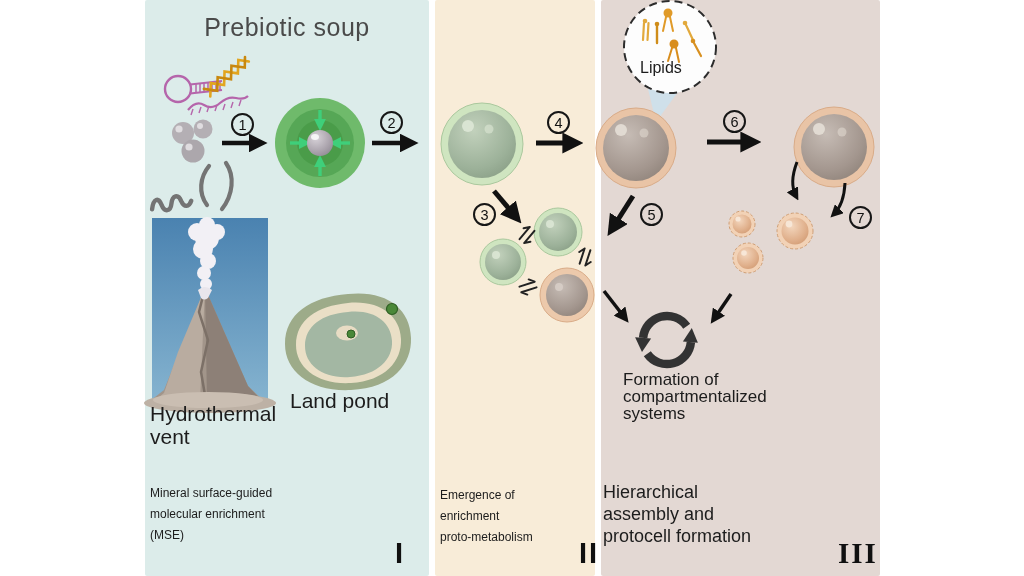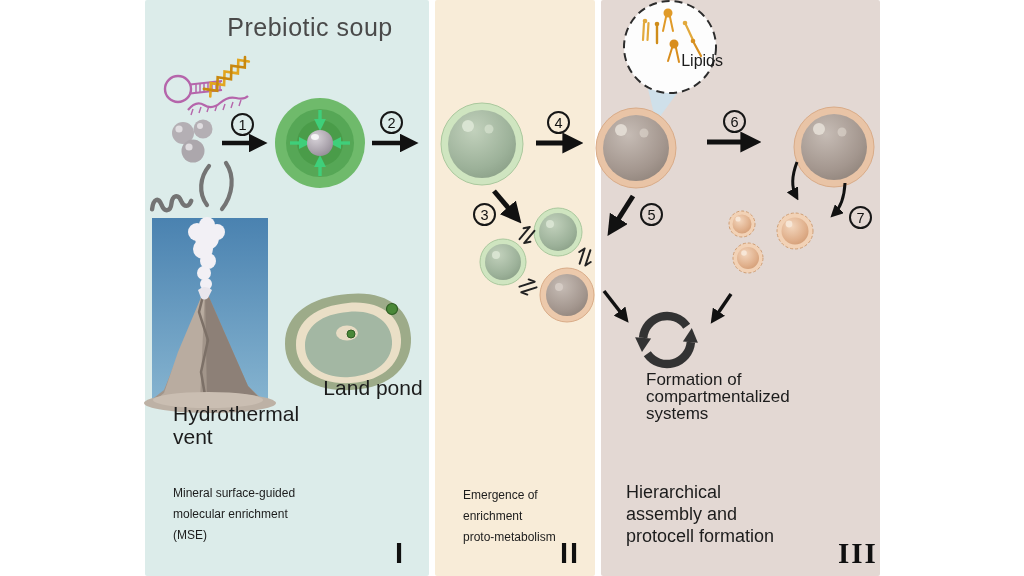--- a/index.html
+++ b/index.html
@@ -3,21 +3,21 @@
 <meta charset="utf-8">
 <style>
   html,body{margin:0;padding:0;}
   body{width:1024px;height:576px;background:#ffffff;position:relative;overflow:hidden;
        font-family:"Liberation Sans", sans-serif;}
   .panel{position:absolute;top:0;height:576px;border-radius:2px;}
   #panel1{left:145px;width:284px;background:#dcecea;}
   #panel2{left:435px;width:160px;background:#f8ecd8;}
   #panel3{left:601px;width:279px;background:#e3d8d3;}
   svg.art{position:absolute;left:0;top:0;width:1024px;height:576px;}
-  .txt{position:absolute;white-space:pre-line;color:#1c1c1c;padding-left:23px;}
+  .txt{position:absolute;white-space:pre-line;color:#1c1c1c;}
   .title{font-size:25px;color:#4a4a4a;text-align:center;letter-spacing:.5px;}
   .cap{font-size:12px;line-height:21px;}
   .lbl{font-size:21px;line-height:23px;}
   .badge{position:absolute;width:23px;height:23px;box-sizing:border-box;
          border:2px solid #161616;border-radius:50%;display:flex;align-items:center;
          justify-content:center;font-size:14.5px;color:#111;background:transparent;}
   .numeral{position:absolute;font-weight:700;font-size:29px;color:#101010;letter-spacing:2px;}
 </style>
 </head>
 <body>
@@ -234,31 +234,31 @@
 <div class="badge" style="left:231px;top:113px;">1</div>
 <div class="badge" style="left:380px;top:111px;">2</div>
 <div class="badge" style="left:473px;top:203px;">3</div>
 <div class="badge" style="left:547px;top:111px;">4</div>
 <div class="badge" style="left:640px;top:203px;">5</div>
 <div class="badge" style="left:723px;top:110px;">6</div>
 <div class="badge" style="left:849px;top:206px;">7</div>
 
 <div class="txt lbl" style="left:150px;top:402px;width:130px;">Hydrothermal
 vent</div>
-<div class="txt lbl" style="left:290px;top:376px;width:120px;text-align:center;">Land pond</div>
+<div class="txt lbl" style="left:290px;top:389px;width:120px;text-align:left;">Land pond</div>
 <div class="txt cap" style="left:150px;top:483px;width:210px;">Mineral surface-guided
 molecular enrichment
 (MSE)</div>
 <div class="numeral" style="left:395px;top:537px;">I</div>
 
 <div class="txt cap" style="left:440px;top:485px;width:150px;">Emergence of
 enrichment
 proto-metabolism</div>
-<div class="numeral" style="left:560px;top:537px;">II</div>
-
-<div class="txt" style="left:640px;top:52px;width:60px;text-align:right;font-size:16px;">Lipids</div>
+<div class="numeral" style="left:579px;top:537px;">II</div>
+
+<div class="txt" style="left:640px;top:59px;width:60px;text-align:left;font-size:16px;">Lipids</div>
 <div class="txt" style="left:623px;top:371px;width:170px;font-size:17px;line-height:17px;">Formation of
 compartmentalized
 systems</div>
 <div class="txt cap" style="left:603px;top:481px;width:210px;font-size:18px;line-height:22px;">Hierarchical
 assembly and
 protocell formation</div>
 <div class="numeral" style="left:838px;top:537px;font-family:Liberation Serif, serif;">III</div>
 
 </body></html>

